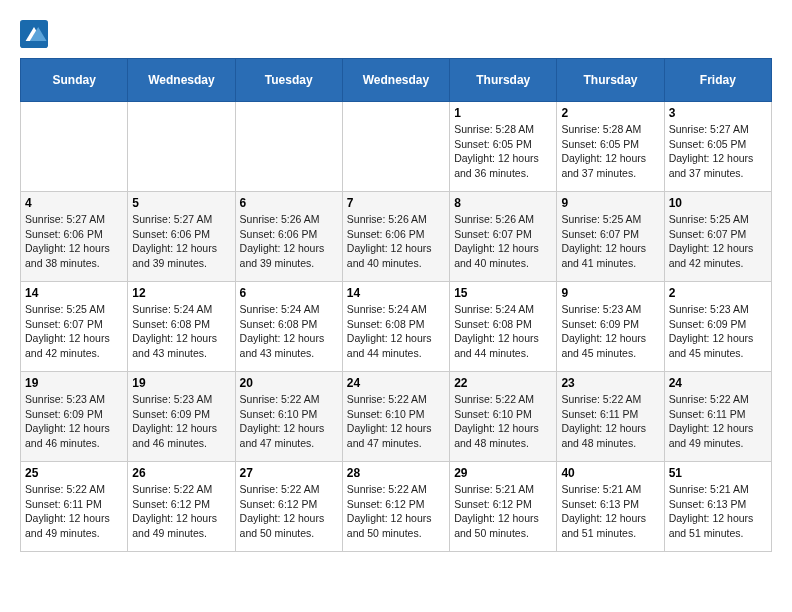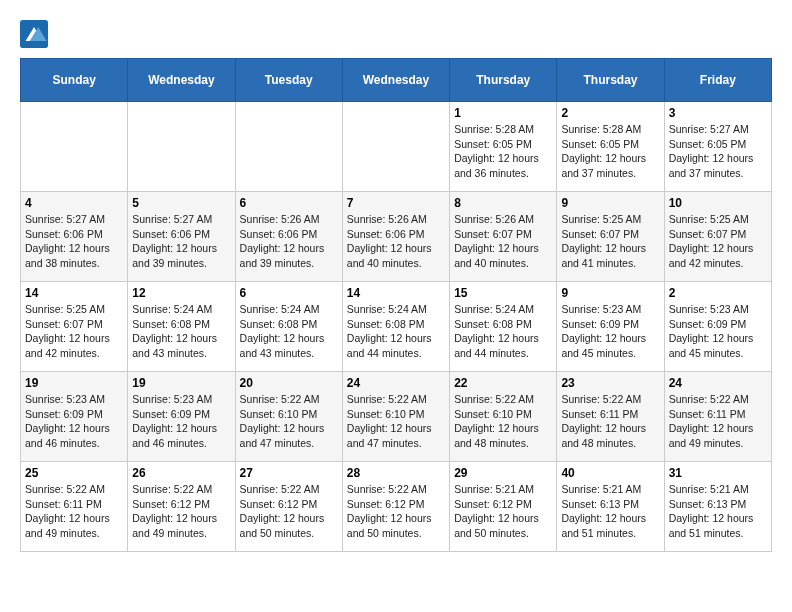--- a/index.html
+++ b/index.html
@@ -335,21 +335,21 @@
 and 50 minutes.</div>
         </td>
         <td>
           <span class="day-number">40</span>
           <div class="day-info" style="white-space: pre-line;">Sunrise: 5:21 AM
 Sunset: 6:13 PM
 Daylight: 12 hours
 and 51 minutes.</div>
         </td>
         <td>
-          <span class="day-number">31</span>
+          <span class="day-number">51</span>
           <div class="day-info" style="white-space: pre-line;">Sunrise: 5:21 AM
 Sunset: 6:13 PM
 Daylight: 12 hours
 and 51 minutes.</div>
         </td>
       </tr>
     </tbody>
 </table>
 
 </body></html>

